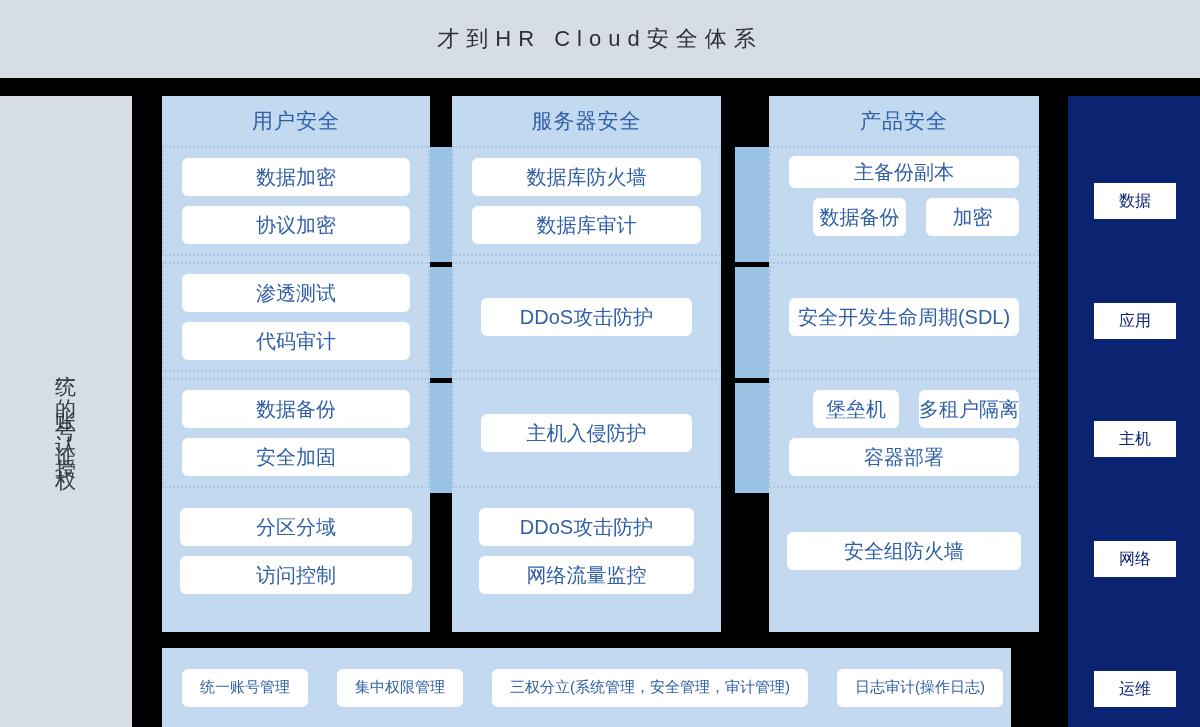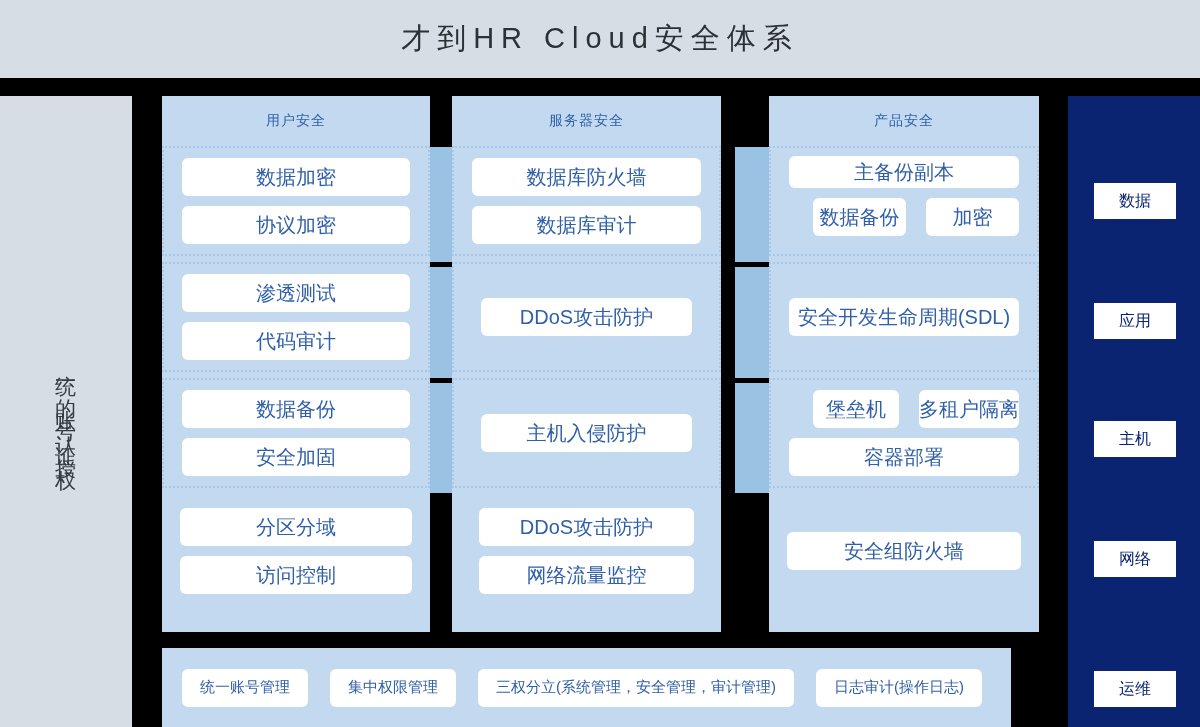--- a/index.html
+++ b/index.html
@@ -9,21 +9,21 @@
     font-family:"Liberation Sans","DejaVu Sans",sans-serif;
   }
   
   .title-band{
     position:absolute;left:0;top:0;width:1200px;height:78px;
     background:#d7dde4;
   }
   .title-text{
     position:absolute;left:0;top:0;width:1200px;height:78px;
     display:flex;align-items:center;justify-content:center;
-    font-size:29px;letter-spacing:7px;color:#2c3136;font-weight:400;
+    font-size:22px;letter-spacing:7px;color:#2c3136;font-weight:400;
     white-space:nowrap;
   }
   
   .left-rail{
     position:absolute;left:0;top:96px;width:132px;height:631px;
     background:#d7dde4;
     display:flex;align-items:center;justify-content:center;
   }
   .left-rail-text{
     writing-mode:vertical-rl;text-orientation:upright;
@@ -35,21 +35,21 @@
     position:absolute;top:96px;height:536px;
     background:#c2d9ef;
     box-sizing:border-box;
   }
   #col-1{left:162px;width:268px;}
   #col-2{left:452px;width:269px;}
   #col-3{left:769px;width:270px;}
 
   .col-header{
     height:50px;display:flex;align-items:center;justify-content:center;
-    font-size:14px;color:#2f5fa8;font-weight:400;letter-spacing:1px;
+    font-size:21px;color:#2f5fa8;font-weight:400;letter-spacing:1px;
   }
   .row-band{
     position:relative;box-sizing:border-box;
     padding:8px 18px;
   }
   .row-band.dotted{
     border:2px dotted #a8c6e6;
   }
   .chip{
     background:#ffffff;border-radius:6px;height:38px;
@@ -74,21 +74,21 @@
   .navy-pill{
     position:absolute;left:26px;width:82px;height:36px;
     background:#ffffff;border-radius:0;
     display:flex;align-items:center;justify-content:center;
     font-size:16px;color:#0a2472;
   }
   
   .bottom-bar{
     position:absolute;left:162px;top:648px;width:849px;height:79px;
     background:#c2d9ef;box-sizing:border-box;
-    display:flex;align-items:center;gap:22px;padding:0 20px;
+    display:flex;align-items:center;gap:29px;padding:0 20px;
   }
   .bottom-chip{
     background:#ffffff;border-radius:6px;height:38px;
     display:flex;align-items:center;justify-content:center;
     font-size:15px;color:#2f5fa8;white-space:nowrap;padding:0 18px;
   }
 </style>
 </head>
 <body>
 

